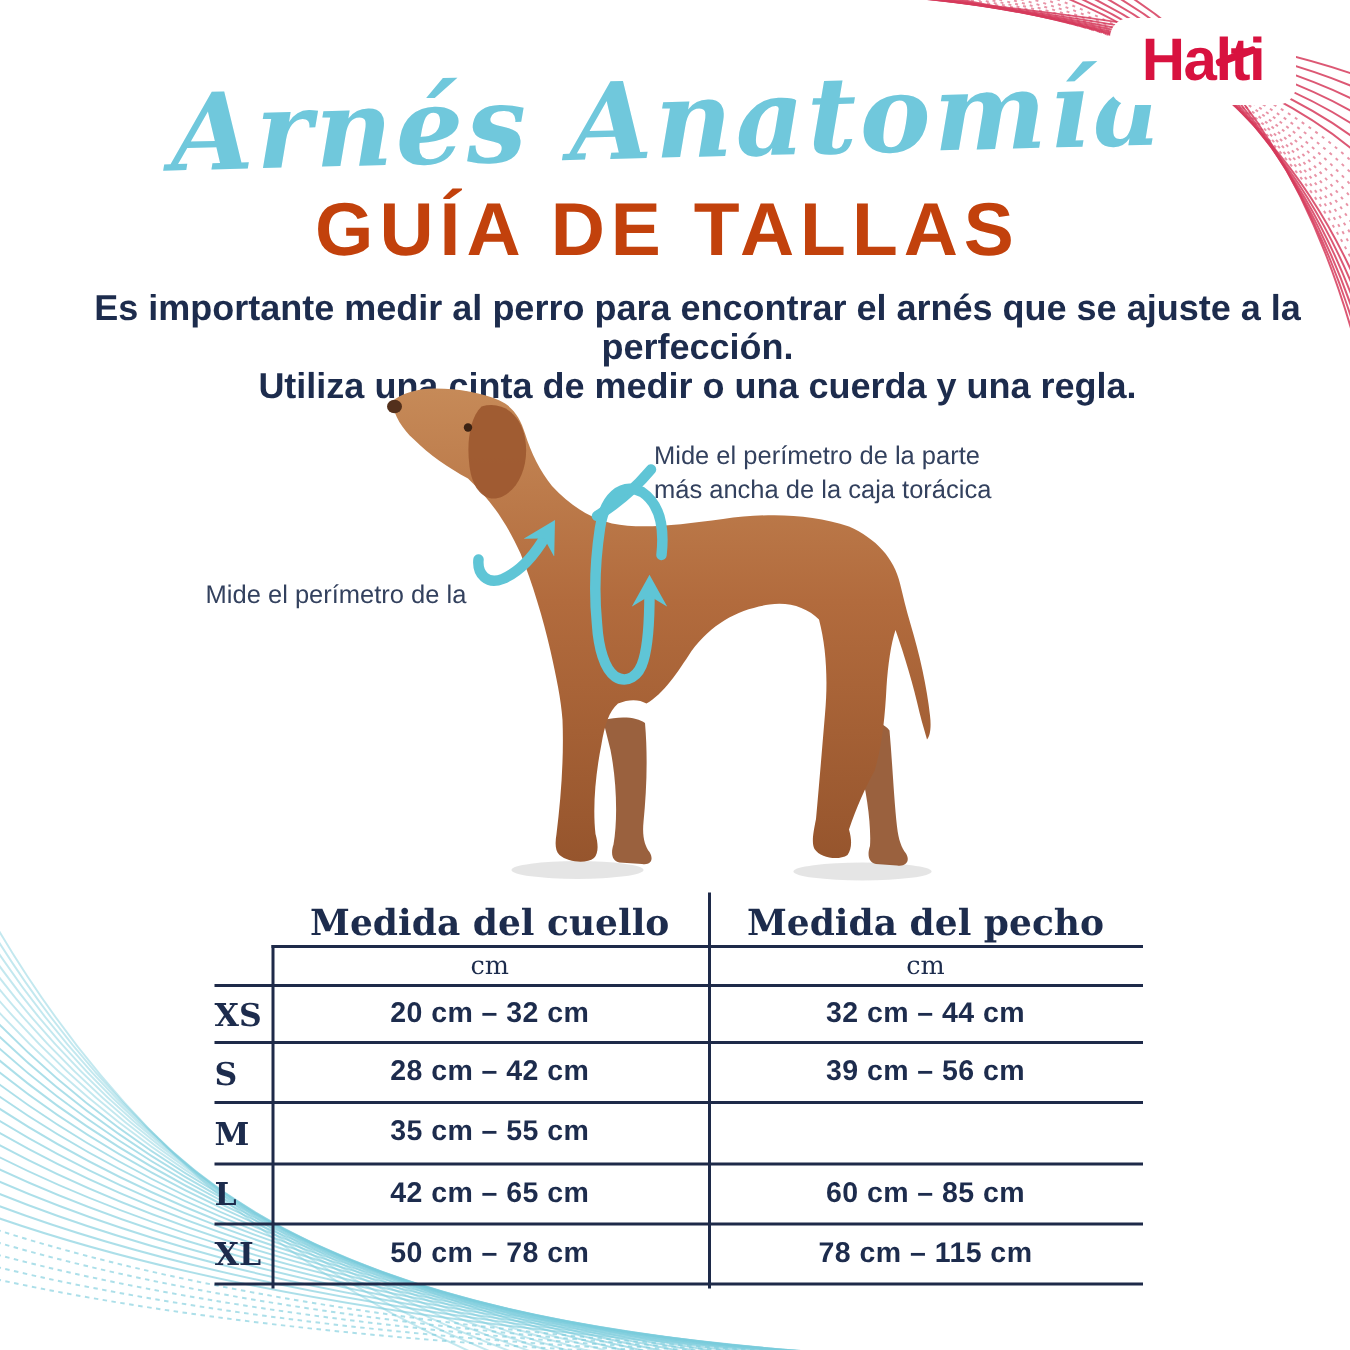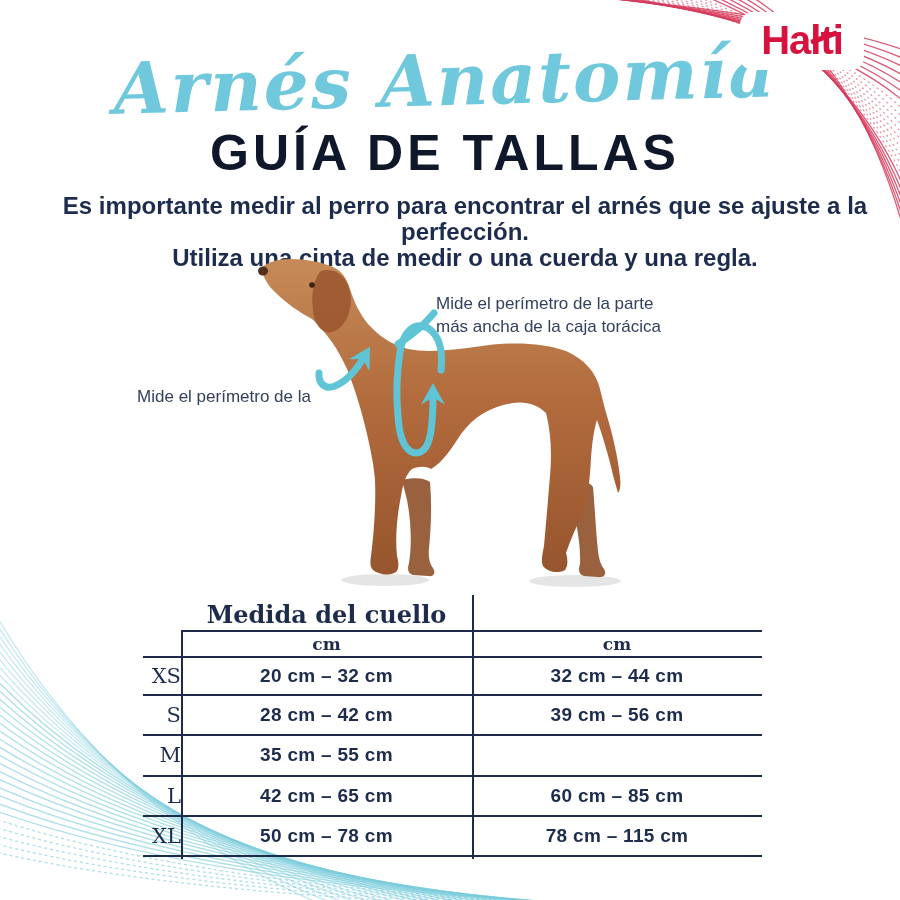--- a/index.html
+++ b/index.html
@@ -29,21 +29,21 @@
   }
 
   
   .script-title {
     position:absolute; top:38px; left:0; width:890px; text-align:center; z-index:1;
     font-family:"DejaVu Serif", serif; font-style:italic; font-weight:bold;
     font-size:71px; color:#70c8dc; letter-spacing:2px; transform:rotate(-1.5deg);
   }
   .main-title {
     position:absolute; top:124px; left:0; width:890px; text-align:center; z-index:1;
-    font-size:50px; font-weight:bold; letter-spacing:4px; color:#0f172a;
+    font-size:50px; font-weight:bold; letter-spacing:4px; color:#c2410c;
   }
   .intro {
     position:absolute; top:193px; left:15px; width:900px; text-align:center; z-index:1;
     font-size:24px; font-weight:bold; line-height:26px; color:#1d2c4d;
   }
 
   
   #dog-svg { position:absolute; left:228px; top:248px; z-index:1; }
   .note { position:absolute; z-index:2; font-size:17px; font-weight:400;
           line-height:23px; color:#33415e; }
@@ -57,32 +57,32 @@
     font-family:"DejaVu Serif", serif; font-weight:bold; font-size:24px; color:#1d2c4d;
   }
   #th-neck { left:38px; width:291px; }
   #th-chest { left:329px; width:290px; }
   .unit-row {
     position:absolute; top:33px; left:38px; width:581px; height:26px;
     border-top:2.2px solid #1e2a49; display:flex;
   }
   .unit-cell {
     text-align:center; line-height:25px;
-    font-family:"DejaVu Serif", serif; font-weight:bold; font-size:17px;
+    font-family:"DejaVu Serif", serif; font-weight:normal; font-size:17px;
   }
   .unit-cell:first-child { width:291px; }
   .unit-cell:last-child { width:290px; }
   #table-rows { position:absolute; top:59px; left:0; width:619px; }
   .trow {
     display:grid; grid-template-columns:38px 291px 290px; align-items:center;
     height:40.2px; border-bottom:2.2px solid #1e2a49;
   }
   .trow:first-child { border-top:2.2px solid #1e2a49; }
   .tsize {
-    text-align:right; font-family:"DejaVu Serif", serif; font-weight:normal;
+    text-align:left; font-family:"DejaVu Serif", serif; font-weight:bold;
     font-size:21px; color:#1d2c4d;
   }
   .tcell { text-align:center; font-size:19px; font-weight:bold; letter-spacing:.3px; color:#1d2c4d; }
   .vline { position:absolute; width:2.2px; background:#1e2a49; }
   #vline-left { left:38px; top:33px; height:229px; }
   #vline-mid  { left:329px; top:-2px; height:264px; }
 </style>
 </head>
 <body>
 
@@ -209,20 +209,21 @@
 <div class="note note-chest">
   <div>Mide el perímetro de la parte</div>
   <div>más ancha de la caja torácica</div>
 </div>
 <div class="note note-neck">
   <div>Mide el perímetro de la</div>
 </div>
 
 <div class="size-table">
   <div class="thead-label" id="th-neck">Medida del cuello</div>
+  <div class="thead-label" id="th-chest">Medida del pecho</div>
   <div class="unit-row">
     <div class="unit-cell">cm</div>
     <div class="unit-cell">cm</div>
   </div>
   <div id="table-rows">
       <div class="trow">
         <div class="tsize">XS</div>
         <div class="tcell">20 cm – 32 cm</div>
         <div class="tcell">32 cm – 44 cm</div>
       </div>

